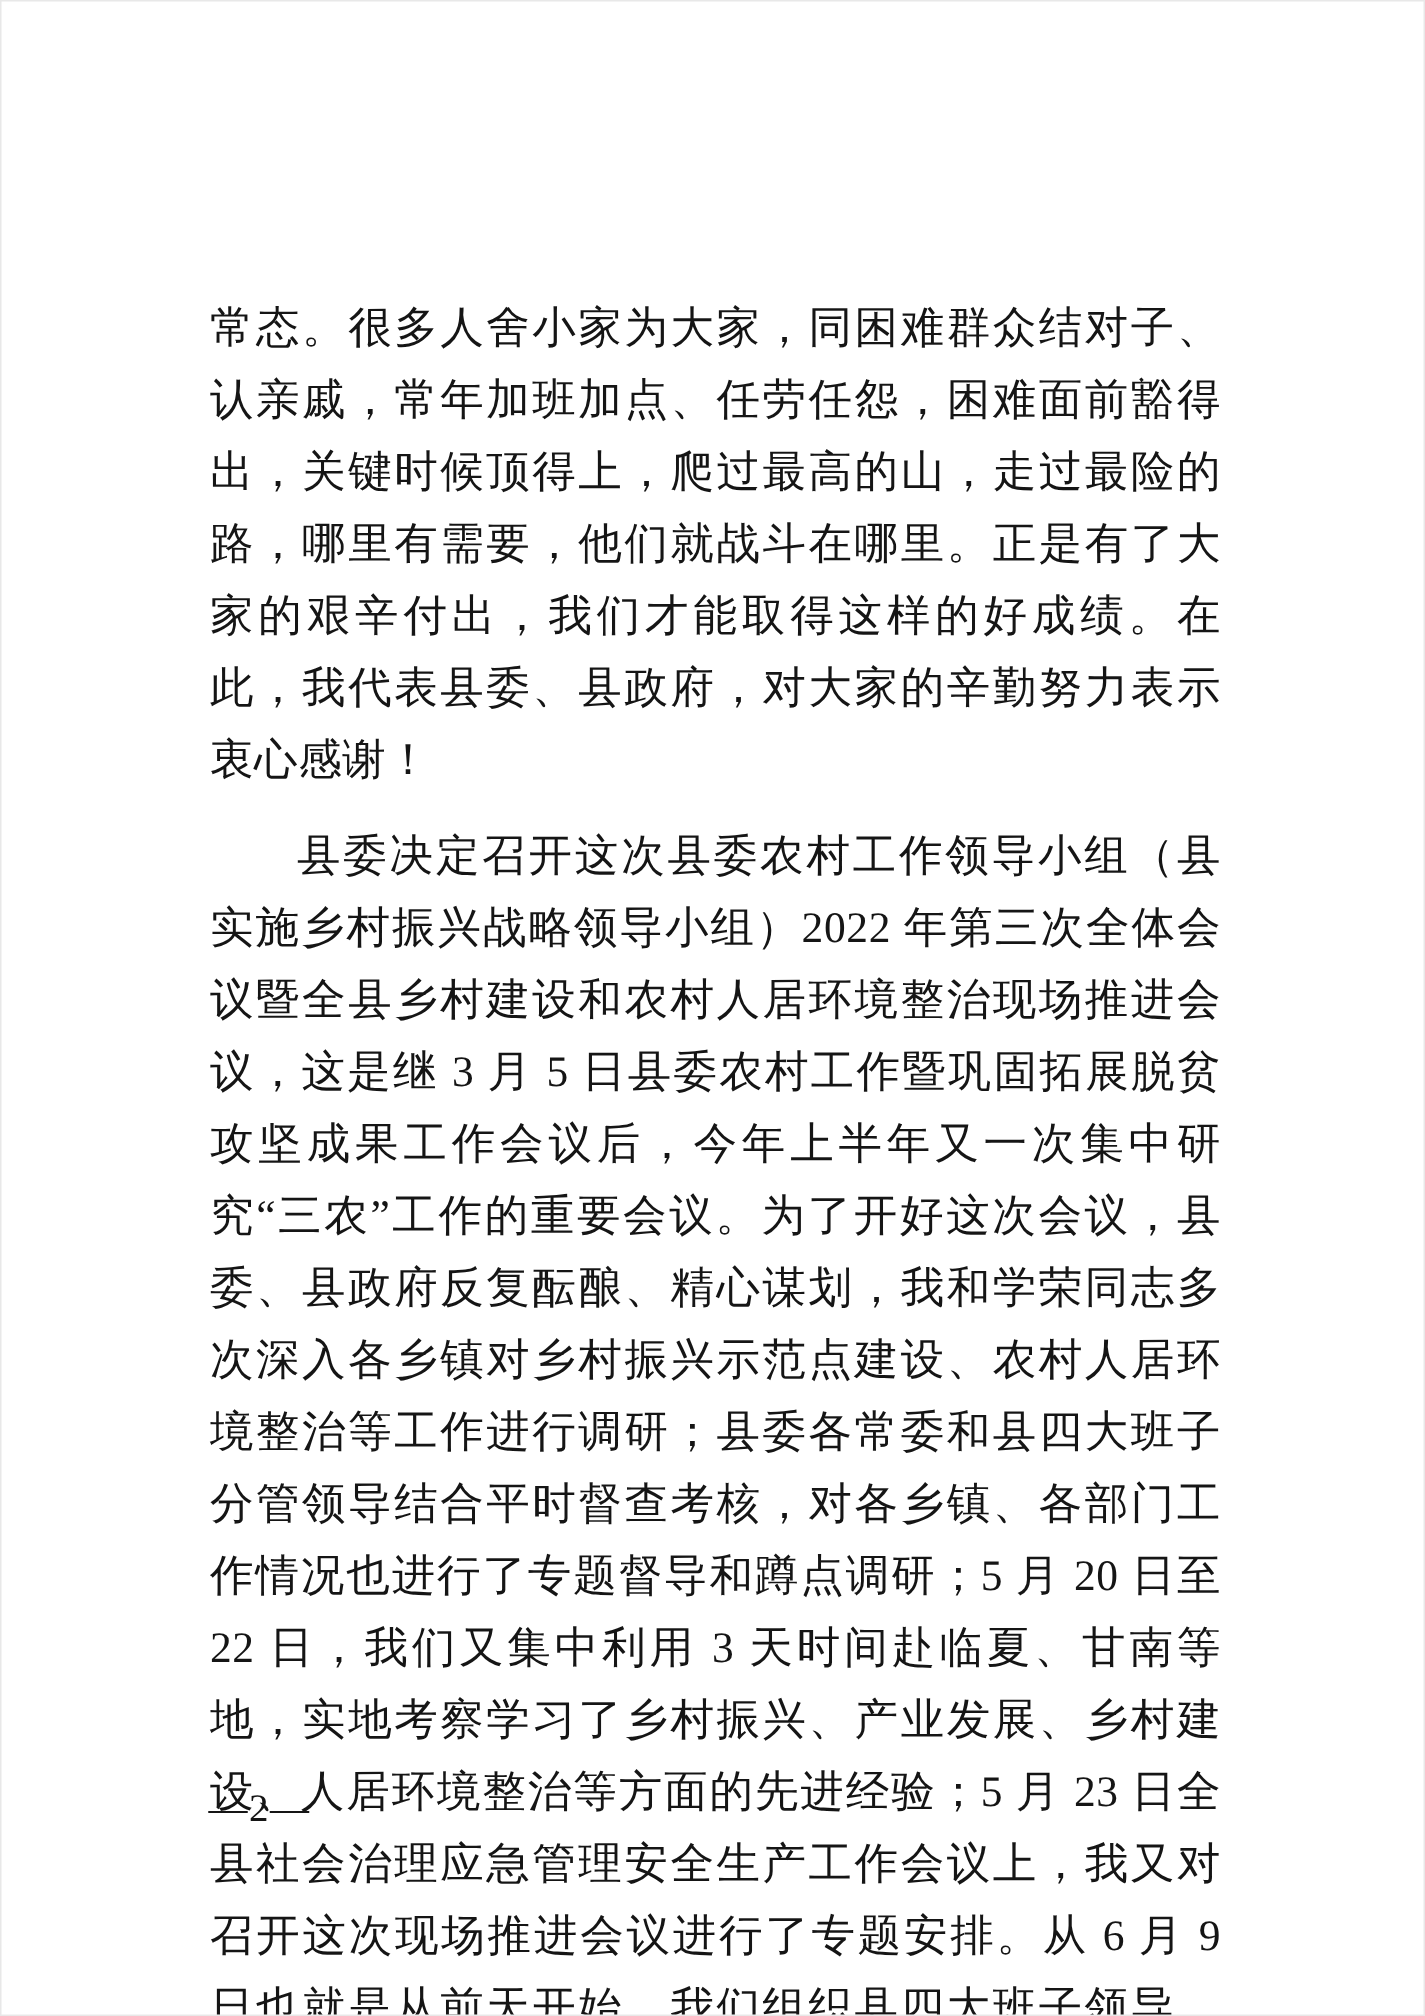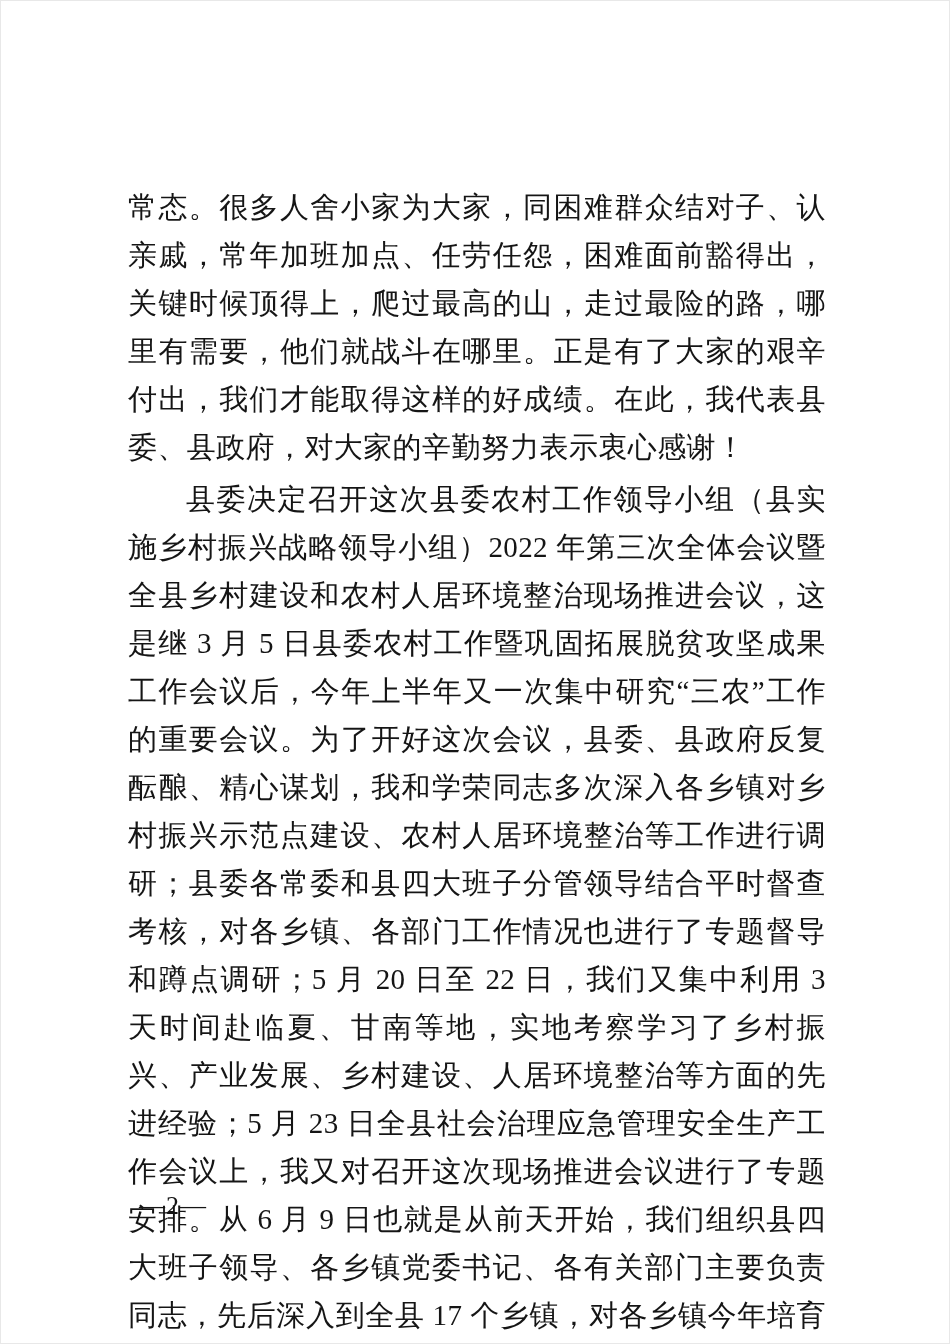--- a/index.html
+++ b/index.html
@@ -25,21 +25,21 @@
       color: #111111;
       overflow: hidden;
     }
     .content {
       position: absolute;
       left: 123px;
       top: 178px;
       width: 706px;
     }
     .para {
-      margin: 4px;
+      margin: 16px;
       font-size: 29px;
       line-height: 48px;
       letter-spacing: 0.4px;
       text-align: justify;
       text-justify: inter-character;
       word-break: break-all;
       color: #151515;
     }
     .para.indented {
       text-indent: 2em;

